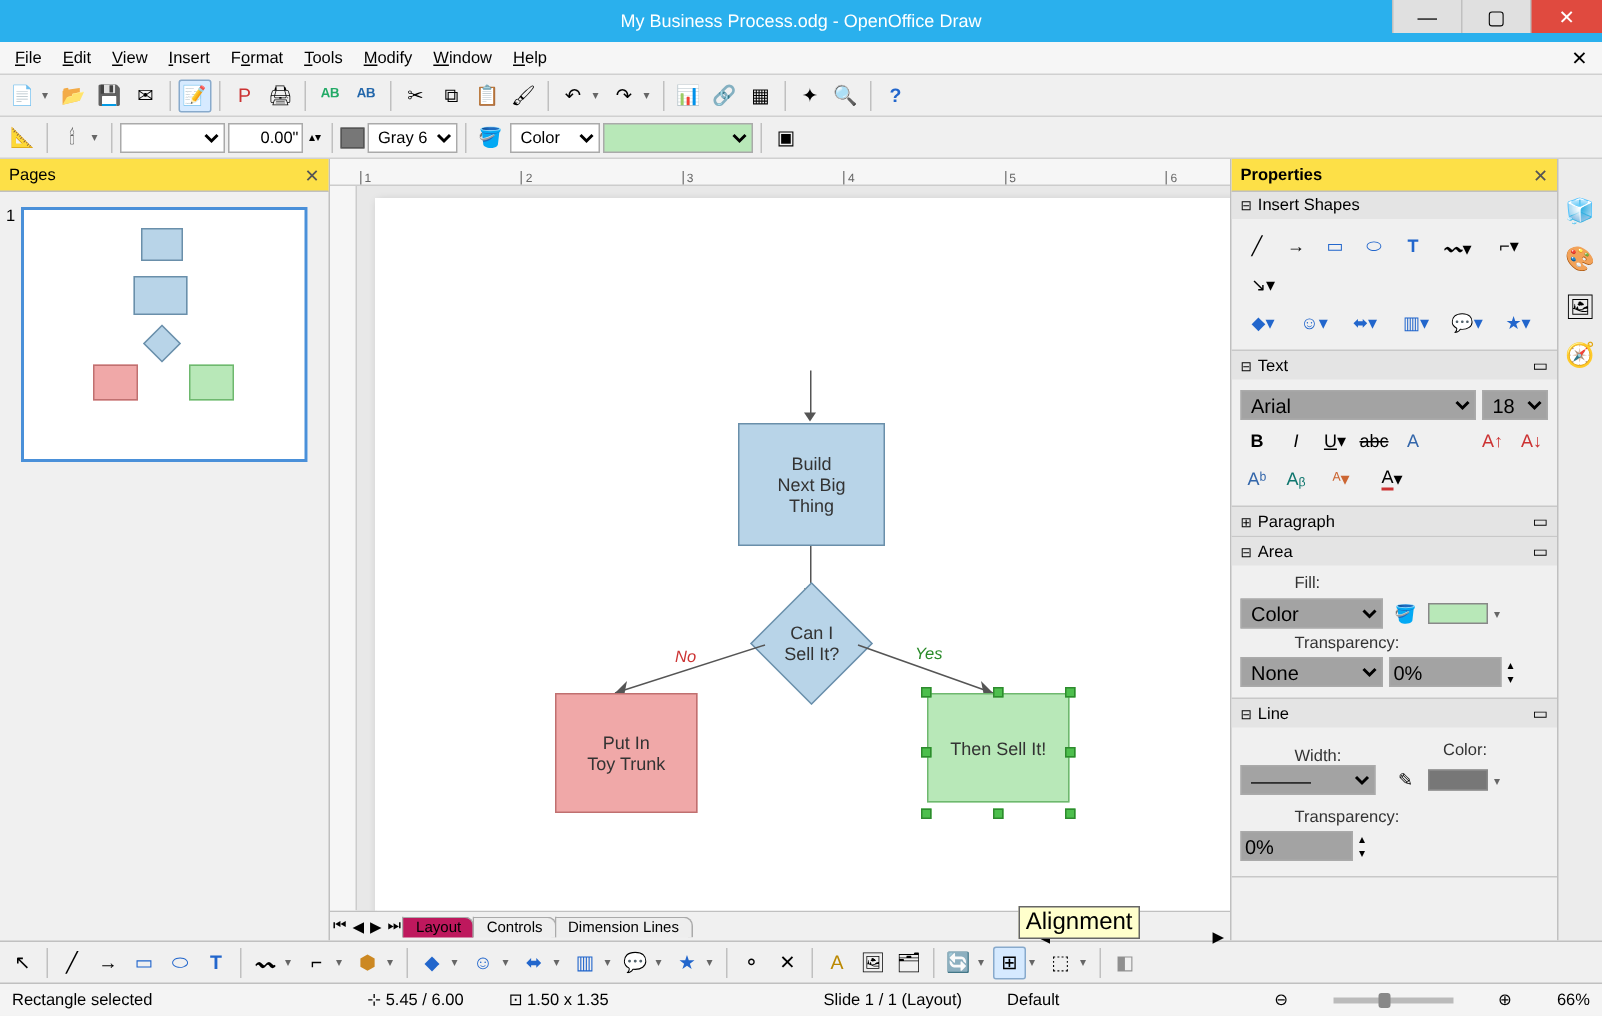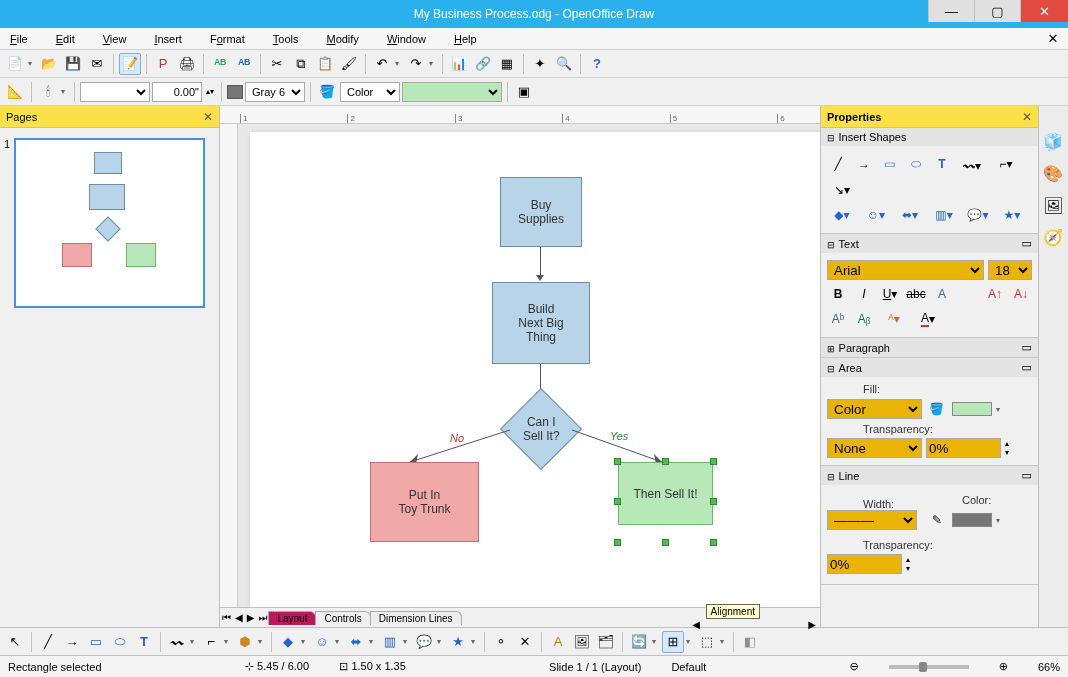--- a/index.html
+++ b/index.html
@@ -2,21 +2,21 @@
 <html><head>
 <meta charset="utf-8">
 <style>
 * { box-sizing: border-box; margin: 0; padding: 0; font-family: "Segoe UI", Tahoma, sans-serif; }
 body { width: 1068px; height: 677px; background: #e8e8e8; overflow: hidden; display: flex; flex-direction: column; font-size: 11px; }
 .titlebar { height: 28px; background: linear-gradient(#2ab0ed, #2ab0ed); display: flex; align-items: center; justify-content: center; position: relative; color: white; }
 .titlebar .title { font-size: 12px; }
 .winbtns { position: absolute; right: 0; top: 0; display: flex; height: 22px; }
 .winbtn { width: 46px; display: flex; align-items: center; justify-content: center; font-size: 13px; color: #000; background: #e0e0e0; border-left: 1px solid #c0c0c0;}
 .winbtn.close { background: #e04a3f; color: white; width: 48px;}
-.menubar { height: 22px; background: #f6f6f6; border-bottom: 1px solid #d0d0d0; display: flex; align-items: center; padding: 0 4px; gap: 16px; }
+.menubar { height: 22px; background: #f6f6f6; border-bottom: 1px solid #d0d0d0; display: flex; align-items: center; padding: 0 4px; gap: 2px; }
 .menubar .mitem { padding: 2px 6px; cursor: default; }
 .menubar .mitem u { text-decoration: underline; }
 .toolbar { height: 28px; background: #f0f0f0; border-bottom: 1px solid #d0d0d0; display: flex; align-items: center; padding: 0 4px; gap: 2px; }
 .tbtn { width: 22px; height: 22px; display: flex; align-items: center; justify-content: center; border: 1px solid transparent; border-radius: 2px; font-size: 13px; }
 .tbtn.active { border: 1px solid #8ac; background: #d6eaff; }
 .tsep { width: 1px; height: 20px; background: #c0c0c0; margin: 0 3px; }
 .tdrop { width: 8px; font-size: 8px; color: #666; }
 .tinput { height: 20px; border: 1px solid #aaa; background: white; padding: 0 2px; font-size: 11px; }
 
 .workrow { flex: 1; display: flex; min-height: 0; }
@@ -50,31 +50,31 @@
 .tab.inactive { background: #eee; }
 
 .props-panel { width: 218px; background: #f0f0f0; border-left: 1px solid #c0c0c0; display: flex; flex-direction: column; font-size: 11px; overflow-y: auto; }
 .prop-section { border-bottom: 1px solid #c8c8c8; }
 .prop-head { background: #e4e4e4; padding: 3px 6px; display:flex; justify-content:space-between; align-items:flex-end;}
 .prop-head .exp { font-size:9px; margin-right:4px;}
 .prop-body { padding: 4px 6px; }
 .prop-row { display: flex; gap: 4px; align-items: center; margin: 3px 0; flex-wrap:wrap;}
 .pbtn { width: 22px; height: 22px; border: 1px solid transparent; display: flex; align-items: center; justify-content: center; font-size: 12px; border-radius:2px; position:relative;}
 .pbtn.wide { width: 30px;}
-.psel { height: 20px; border: 1px solid #aaa; background: #eab308; padding: 0 2px; }
+.psel { height: 20px; border: 1px solid #aaa; background: #a3a3a3; padding: 0 2px; }
 .plabel { color: #333; margin-top:2px;margin-left:36px;}
 .swatch { width:40px; height:14px; border:1px solid #888; display:inline-block;}
 
 .sidebar-icons { width: 30px; background: #ececec; border-left:1px solid #c0c0c0; display:flex; flex-direction:column; align-items:center; padding-top:24px; gap:10px;}
 .sidebar-icons div { width:22px; height:22px; display:flex;align-items:center;justify-content:center; font-size:16px;}
 
 .bottom-toolbar { height: 28px; background: #f0f0f0; border-top: 1px solid #c0c0c0; display: flex; align-items: center; padding: 0 4px; gap: 2px; }
 .statusbar { height: 22px; background: #f4f4f4; border-top: 1px solid #c0c0c0; display: flex; align-items: center; padding: 0 8px; gap: 20px; font-size: 11px; justify-content:space-between;}
 .statusbar .sgroup { display:flex; gap:30px; align-items:center;}
-.tooltip { position:absolute; background:#ffffcc; border:1px solid #666; padding:1px 4px; font-size:10px;}
+.tooltip { position:absolute; background:#ffffcc; border:1px solid #666; padding:1px 4px; font-size:16px;}
 </style>
 </head>
 <body>
 
 <div class="titlebar">
   <span class="title">My Business Process.odg - OpenOffice Draw</span>
   <div class="winbtns">
     <div class="winbtn">—</div>
     <div class="winbtn">▢</div>
     <div class="winbtn close">✕</div>
@@ -180,24 +180,20 @@
         <span>4</span>
         <span>5</span>
         <span>6</span>
         <span>7</span>
         <span>8</span>
     </div>
     <div class="canvas-area">
       <div class="vruler"></div>
       <div class="page-canvas">
 
-        <div class="node box-blue" style="left:250px;top:45px;width:82px;height:70px">
-            <span style="white-space:pre-line">Buy
-Supplies</span>
-          </div>
         <div class="arrow" style="left:290px;top:115px;width:1px;height:30px"></div>
         <div class="arrow-head" style="left:286px;top:143px"></div>
 
         <div class="node box-blue" style="left:242px;top:150px;width:98px;height:82px">
             <span style="white-space:pre-line">Build
 Next Big
 Thing</span>
           </div>
         <div class="arrow" style="left:290px;top:232px;width:1px;height:30px"></div>
         <div class="arrow-head" style="left:286px;top:260px"></div>
@@ -212,26 +208,26 @@
             <polygon points="30,40 38,32 36,42" fill="#555"></polygon>
           </svg>
         <div class="arrow-label" style="left:200px;top:300px;color:#c33">No</div>
 
         <svg style="position:absolute;left:312px;top:290px;width:140px;height:50px">
             <line x1="10" y1="8" x2="100" y2="40" stroke="#555"></line>
             <polygon points="100,40 92,32 94,42" fill="#555"></polygon>
           </svg>
         <div class="arrow-label" style="left:360px;top:298px;color:#2a8b2a">Yes</div>
 
-        <div class="node box-red" style="left:120px;top:330px;width:109px;height:80px">
+        <div class="node box-red" style="left:120px;top:330px;width:95px;height:80px">
             <span style="white-space:pre-line">Put In
 Toy Trunk</span>
           </div>
 
-        <div class="node box-green" style="left:368px;top:330px;width:95px;height:63px">
+        <div class="node box-green" style="left:368px;top:330px;width:95px;height:73px">
             <span style="font-weight:normal">Then Sell It!</span>
           </div>
 
         <div class="sel-handle" style="left:364px;top:326px"></div>
         <div class="sel-handle" style="left:412px;top:326px"></div>
         <div class="sel-handle" style="left:460px;top:326px"></div>
         <div class="sel-handle" style="left:364px;top:366px"></div>
         <div class="sel-handle" style="left:460px;top:366px"></div>
         <div class="sel-handle" style="left:364px;top:407px"></div>
         <div class="sel-handle" style="left:412px;top:407px"></div>

